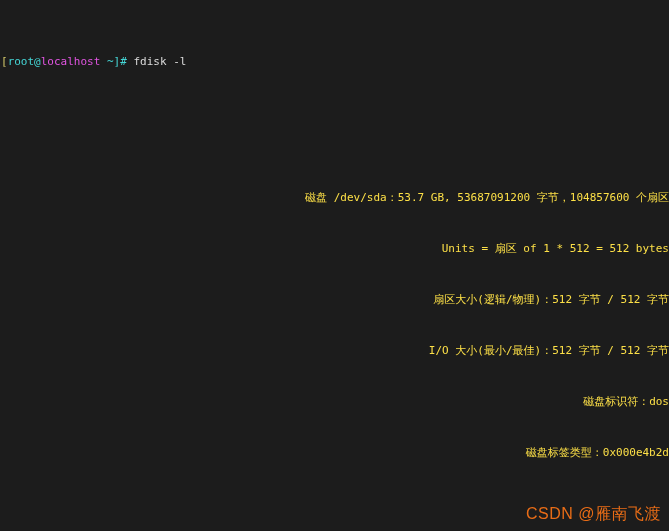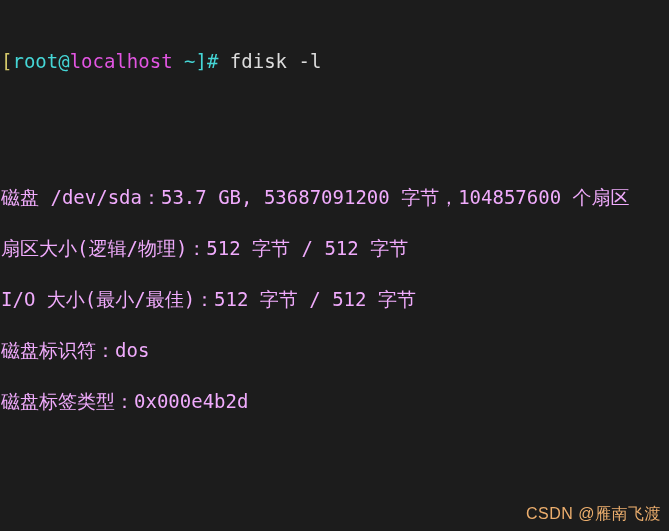--- a/index.html
+++ b/index.html
@@ -25,54 +25,55 @@
     line-height: 17px;
     padding: 2px 0 0 1px;
     box-sizing: border-box;
     white-space: pre;
     overflow: hidden;
   }
   .line {
     height: 17px;
     white-space: pre;
     font-family: "DejaVu Sans Mono", "Liberation Mono", monospace;
-    font-size: 19px;
+    font-size: 11px;
     line-height: 17px;
     letter-spacing: 0px;
   }
   .blank { height: 17px; }
   .c-bracket { color: #d4c96a; }
   .c-user    { color: #45d6d6; }
   .c-host    { color: #e255e2; }
   .c-tail    { color: #45d6d6; }
   .c-cmd     { color: #dcdcdc; }
-  .c-text    { color: #f0abfc; }
+  .c-text    { color: #fde047; text-align: right; }
   #watermark {
     position: absolute;
     right: 8px;
     bottom: 7px;
-    color: #fdba74;
+    color: #f97316;
     opacity: 0.93;
     font-family: "Liberation Sans", "DejaVu Sans", sans-serif;
     font-size: 16px;
     line-height: 20px;
     white-space: pre;
     letter-spacing: 0.5px;
   }
 </style>
 </head>
 <body>
 
 <div id="terminal">
 
   <div class="line"><span class="c-bracket">[</span><span class="c-user">root@</span><span class="c-host">localhost</span><span class="c-tail"> ~]# </span><span class="c-cmd">fdisk -l</span></div>
 
   <div class="line blank"></div>
 
   <div class="line c-text">磁盘 /dev/sda：53.7 GB, 53687091200 字节，104857600 个扇区</div>
+  <div class="line c-text">Units = 扇区 of 1 * 512 = 512 bytes</div>
   <div class="line c-text">扇区大小(逻辑/物理)：512 字节 / 512 字节</div>
   <div class="line c-text">I/O 大小(最小/最佳)：512 字节 / 512 字节</div>
   <div class="line c-text">磁盘标识符：dos</div>
   <div class="line c-text">磁盘标签类型：0x000e4b2d</div>
 
   <div class="line blank"></div>
 
   
   
   

